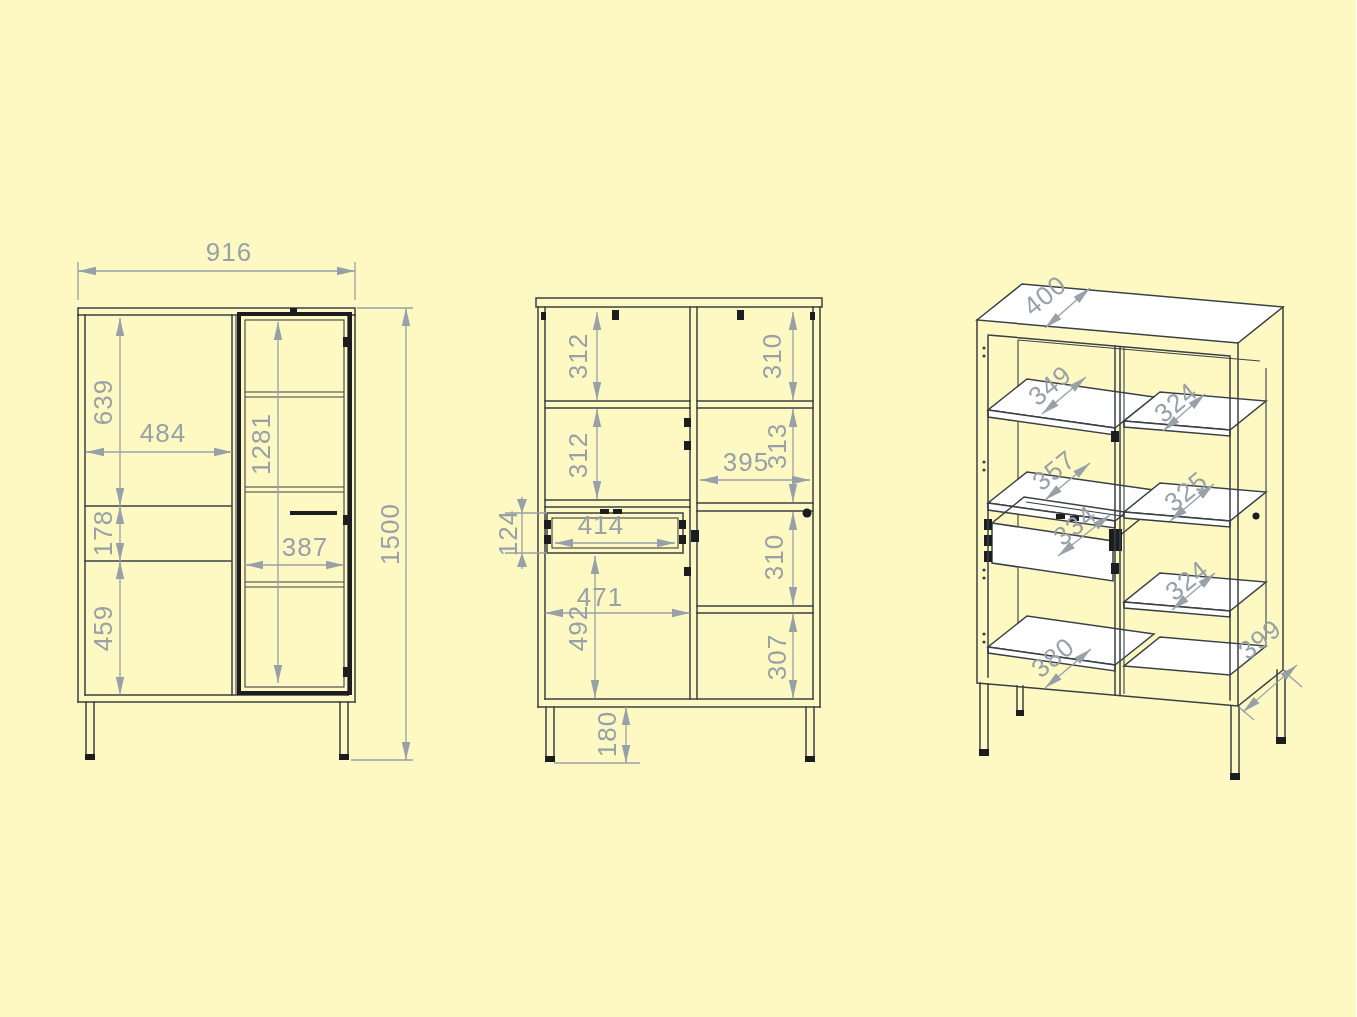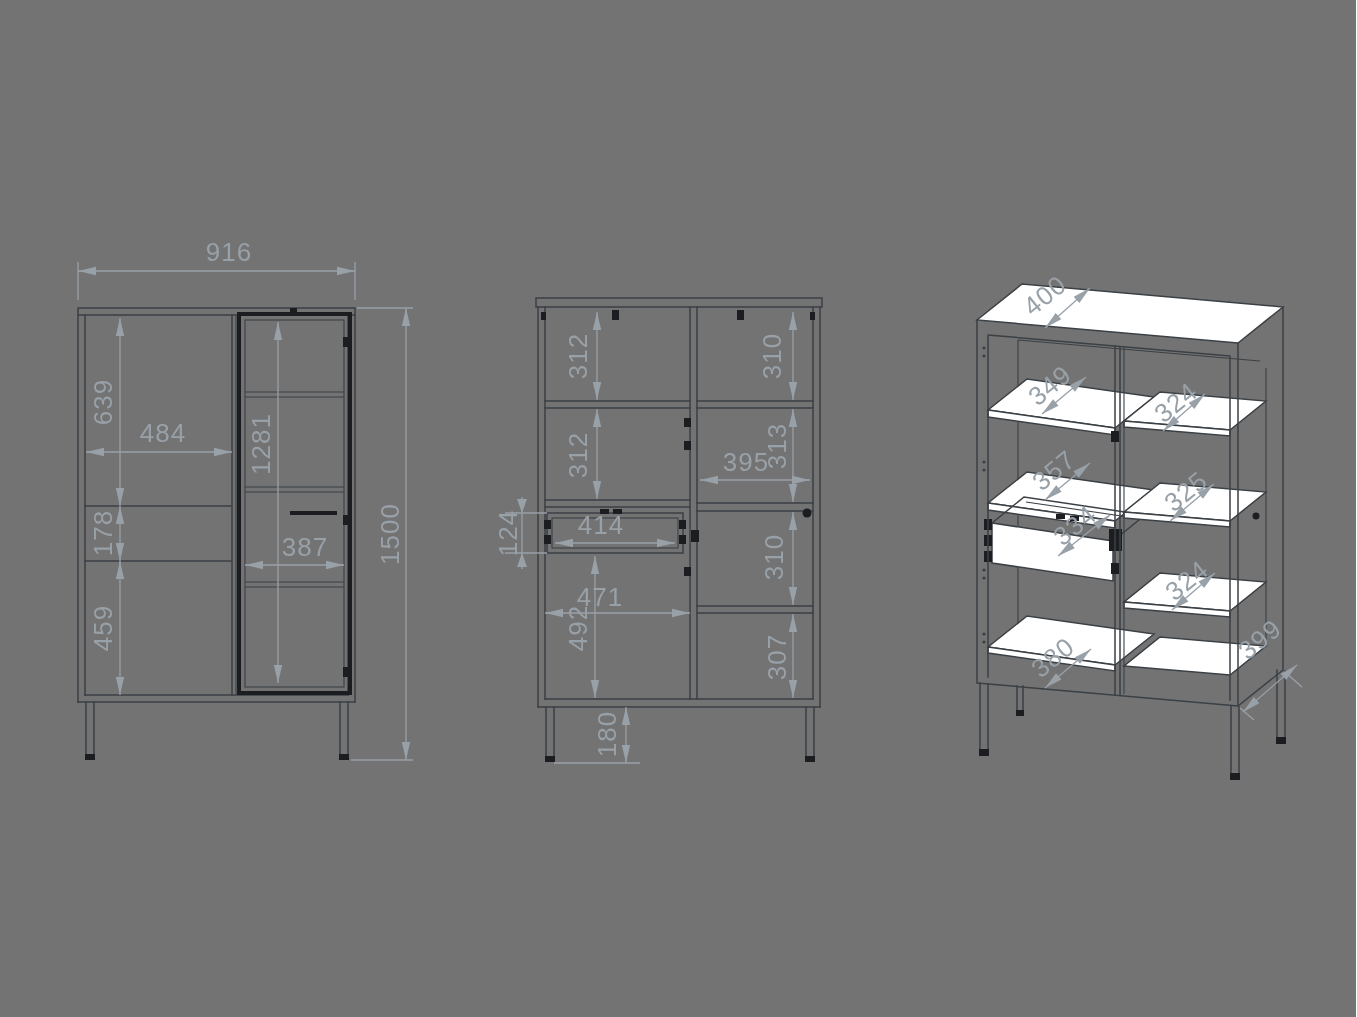--- a/index.html
+++ b/index.html
@@ -1,16 +1,16 @@
 <!DOCTYPE html>
 <html><head>
 <meta charset="utf-8">
 <style>
   html,body{margin:0;padding:0;background:#ffffff;}
-  .canvas{position:relative;width:1356px;height:1017px;background:#737373;overflow:hidden;
+  .canvas{position:relative;width:1356px;height:1017px;background:#fef9c3;overflow:hidden;
           font-family:"Liberation Sans", sans-serif;}
   svg text{fill:#98a0a8;font-size:26px;letter-spacing:1px;font-family:"Liberation Sans",sans-serif;}
   .s  {stroke:#3b4045;stroke-width:1.5;fill:none;stroke-linecap:square;}
   .s2 {stroke:#3b4045;stroke-width:1.1;fill:none;}
   .sw {stroke:#3b4045;stroke-width:1.5;fill:#ffffff;}
   .frame{stroke:#1b1d20;stroke-width:4;fill:none;}
   .dk {fill:#1b1d20;stroke:none;}
   .dim{stroke:#98a0a8;stroke-width:1.3;fill:none;}
   .dl {stroke:#98a0a8;stroke-width:1.3;fill:none;marker-start:url(#mS);marker-end:url(#mE);}
   .ar {fill:#98a0a8;stroke:none;}

